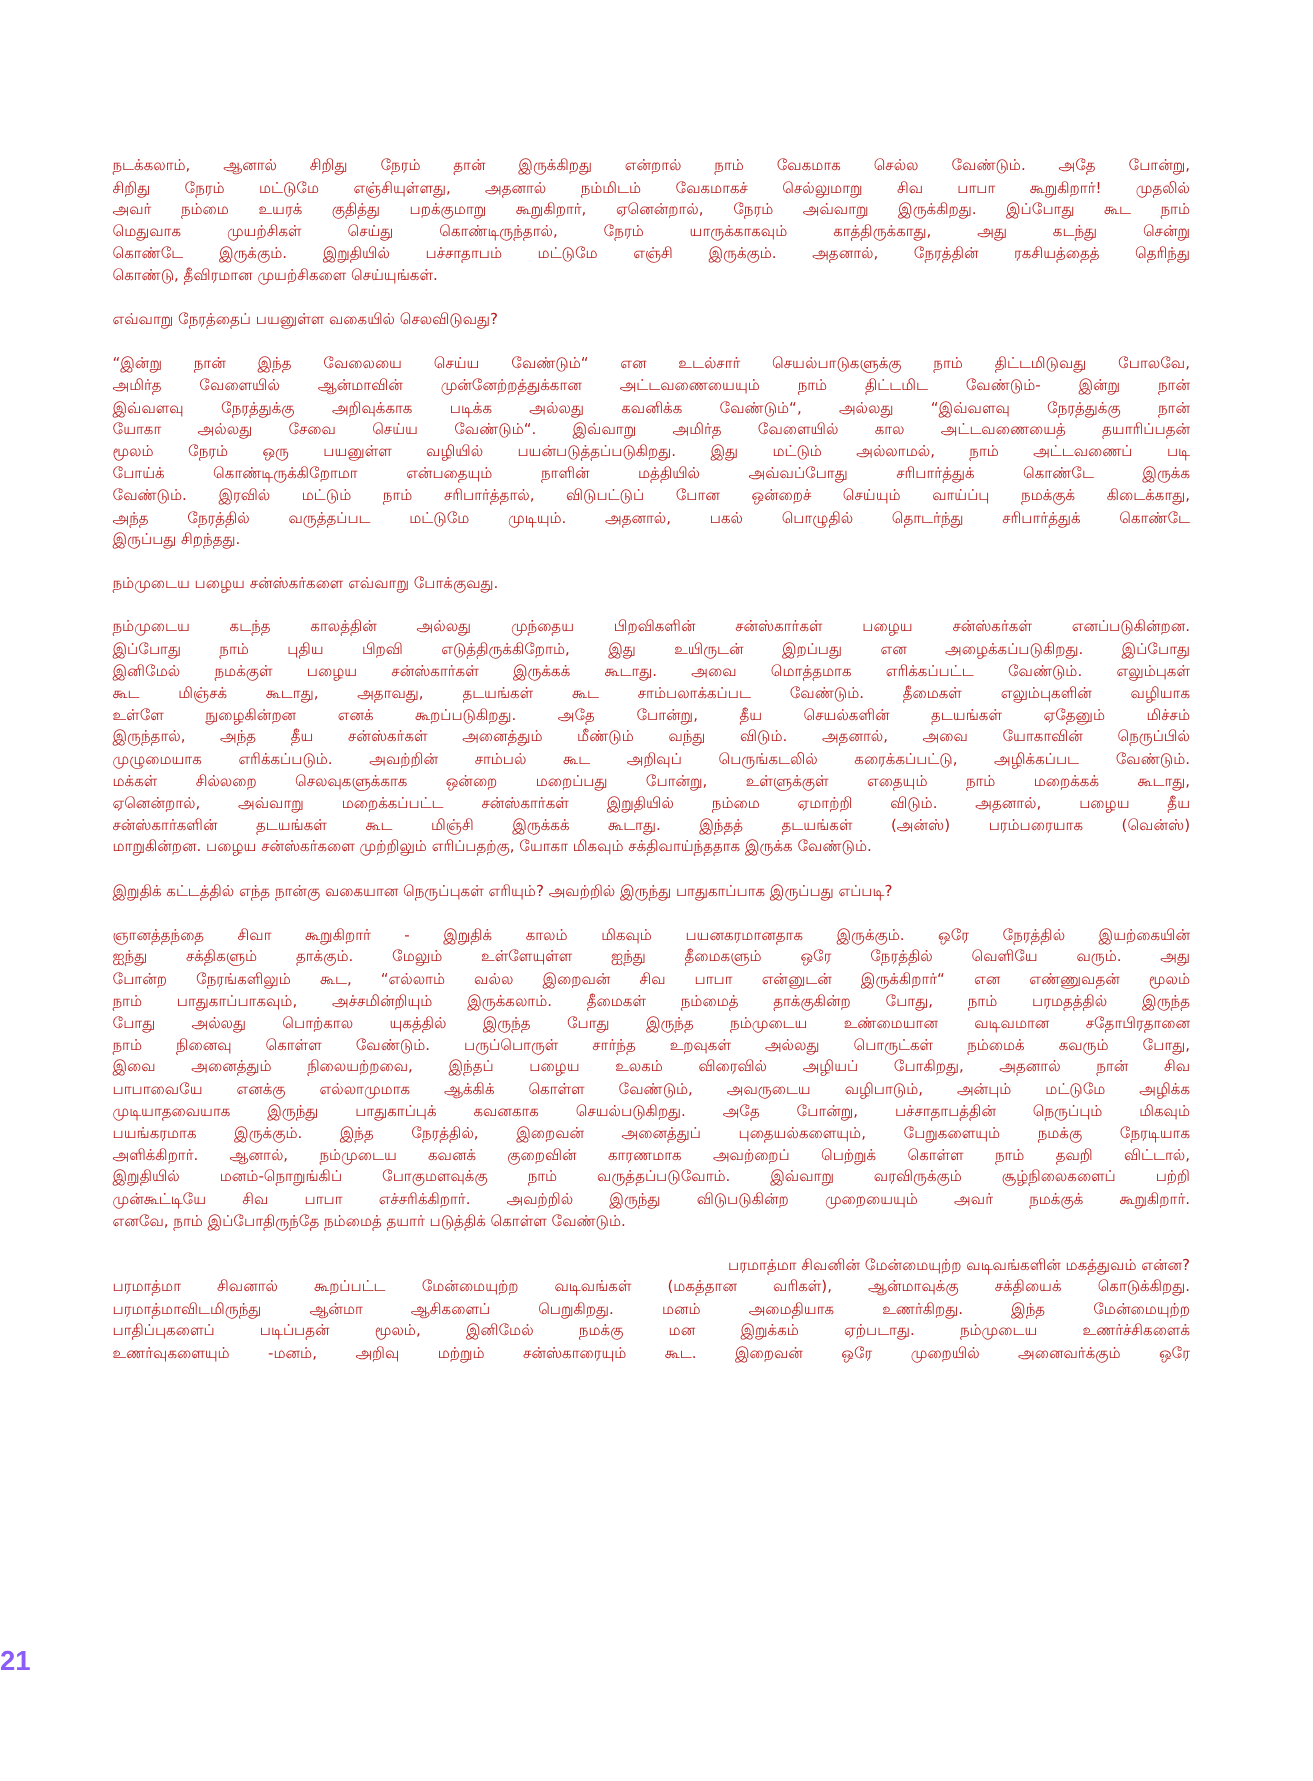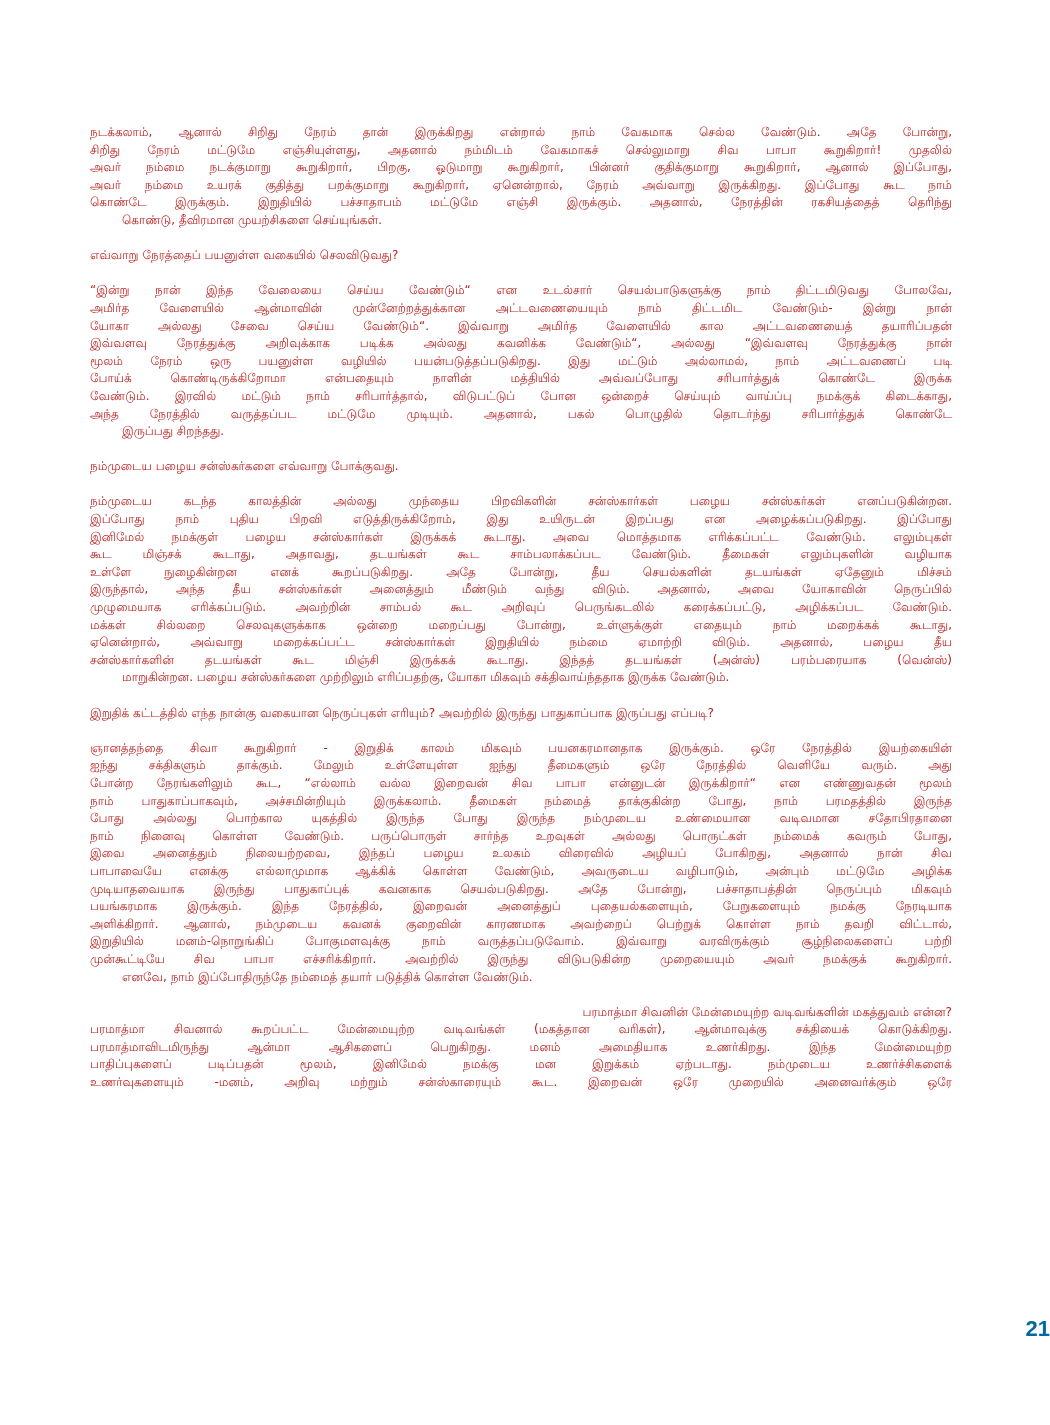--- a/index.html
+++ b/index.html
@@ -8,48 +8,48 @@
     position: absolute; left: 90px; top: 124px; width: 862px;
     font-family: "DejaVu Sans", "Liberation Sans", sans-serif;
     font-size: 12px; color: #b91c1c; line-height: 17.6px;
   }
   .para { margin: 0 0 17.6px 0; }
   .para.tight { margin-bottom: 0; text-align: right; }
   .line {
     display: block; text-align: justify; text-align-last: justify;
     white-space: nowrap; height: 17.6px; overflow: visible;
   }
-  .line.last { text-align-last: left; margin-left: 32px; }
+  .line.last { text-align-last: left; }
   .heading { display: block; height: 17.6px; white-space: nowrap; }
   .page-number {
     position: absolute; left: 0; width: 1050px; top: 1316px;
-    text-align: right; font-family: "Liberation Sans", sans-serif;
-    font-weight: bold; font-size: 22px; color: #0369a1;
+    text-align: left; font-family: "Liberation Sans", sans-serif;
+    font-weight: bold; font-size: 22px; color: #8b5cf6;
   }
 </style>
 </head>
 <body>
 
 <div class="page" id="page-body">
     <div class="para">
       <div class="line">நடக்கலாம், ஆனால் சிறிது நேரம் தான் இருக்கிறது என்றால் நாம் வேகமாக செல்ல வேண்டும். அதே போன்று,</div>
       <div class="line">சிறிது நேரம் மட்டுமே எஞ்சியுள்ளது, அதனால் நம்மிடம் வேகமாகச் செல்லுமாறு சிவ பாபா கூறுகிறார்! முதலில்</div>
-      <div class="line">அவர் நம்மை நடக்குமாறு கூறுகிறார், பிறகு, ஓடுமாறு கூறுகிறார், பின்னர் குதிக்குமாறு கூறுகிறார், ஆனால் இப்போது,</div>
       <div class="line">அவர் நம்மை உயரக் குதித்து பறக்குமாறு கூறுகிறார், ஏனென்றால், நேரம் அவ்வாறு இருக்கிறது. இப்போது கூட நாம்</div>
+      <div class="line">மெதுவாக முயற்சிகள் செய்து கொண்டிருந்தால், நேரம் யாருக்காகவும் காத்திருக்காது, அது கடந்து சென்று</div>
       <div class="line">கொண்டே இருக்கும். இறுதியில் பச்சாதாபம் மட்டுமே எஞ்சி இருக்கும். அதனால், நேரத்தின் ரகசியத்தைத் தெரிந்து</div>
       <div class="line last">கொண்டு, தீவிரமான முயற்சிகளை செய்யுங்கள்.</div>
     </div>
     <div class="para">
       <div class="heading">எவ்வாறு நேரத்தைப் பயனுள்ள வகையில் செலவிடுவது?</div>
     </div>
     <div class="para">
       <div class="line">“இன்று நான் இந்த வேலையை செய்ய வேண்டும்“ என உடல்சார் செயல்பாடுகளுக்கு நாம் திட்டமிடுவது போலவே,</div>
       <div class="line">அமிர்த வேளையில் ஆன்மாவின் முன்னேற்றத்துக்கான அட்டவணையையும் நாம் திட்டமிட வேண்டும்- இன்று நான்</div>
+      <div class="line">இவ்வளவு நேரத்துக்கு அறிவுக்காக படிக்க அல்லது கவனிக்க வேண்டும்“, அல்லது “இவ்வளவு நேரத்துக்கு நான்</div>
       <div class="line">யோகா அல்லது சேவை செய்ய வேண்டும்“. இவ்வாறு அமிர்த வேளையில் கால அட்டவணையைத் தயாரிப்பதன்</div>
-      <div class="line">இவ்வளவு நேரத்துக்கு அறிவுக்காக படிக்க அல்லது கவனிக்க வேண்டும்“, அல்லது “இவ்வளவு நேரத்துக்கு நான்</div>
       <div class="line">மூலம் நேரம் ஒரு பயனுள்ள வழியில் பயன்படுத்தப்படுகிறது. இது மட்டும் அல்லாமல், நாம் அட்டவணைப் படி</div>
       <div class="line">போய்க் கொண்டிருக்கிறோமா என்பதையும்  நாளின் மத்தியில் அவ்வப்போது சரிபார்த்துக் கொண்டே இருக்க</div>
       <div class="line">வேண்டும். இரவில் மட்டும் நாம் சரிபார்த்தால், விடுபட்டுப் போன ஒன்றைச் செய்யும் வாய்ப்பு நமக்குக் கிடைக்காது,</div>
       <div class="line">அந்த நேரத்தில் வருத்தப்பட மட்டுமே முடியும். அதனால், பகல் பொழுதில் தொடர்ந்து சரிபார்த்துக் கொண்டே</div>
       <div class="line last">இருப்பது சிறந்தது.</div>
     </div>
     <div class="para">
       <div class="heading">நம்முடைய பழைய சன்ஸ்கர்களை எவ்வாறு போக்குவது.</div>
     </div>
     <div class="para">

